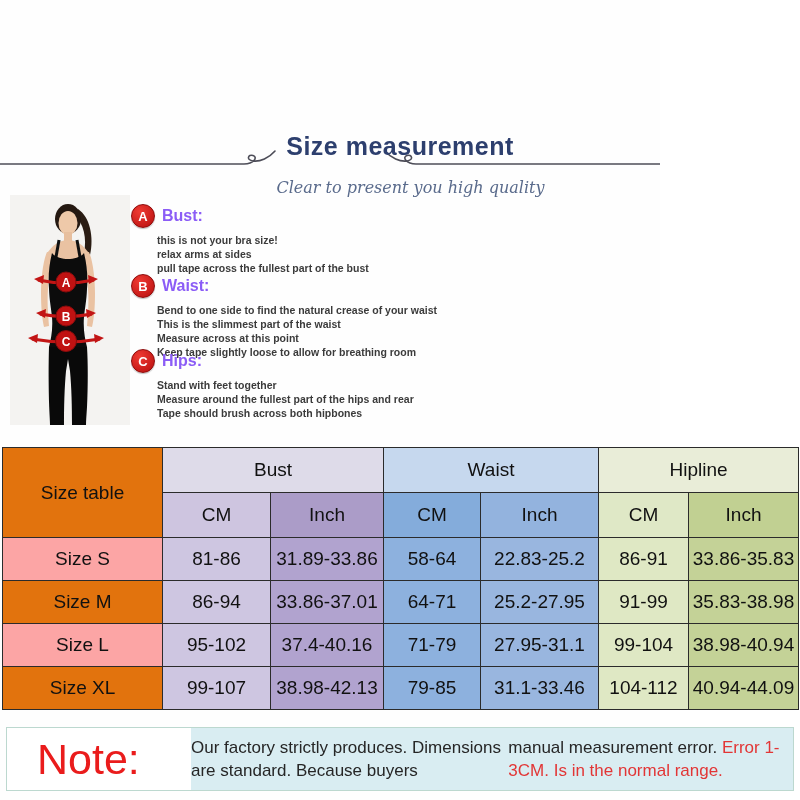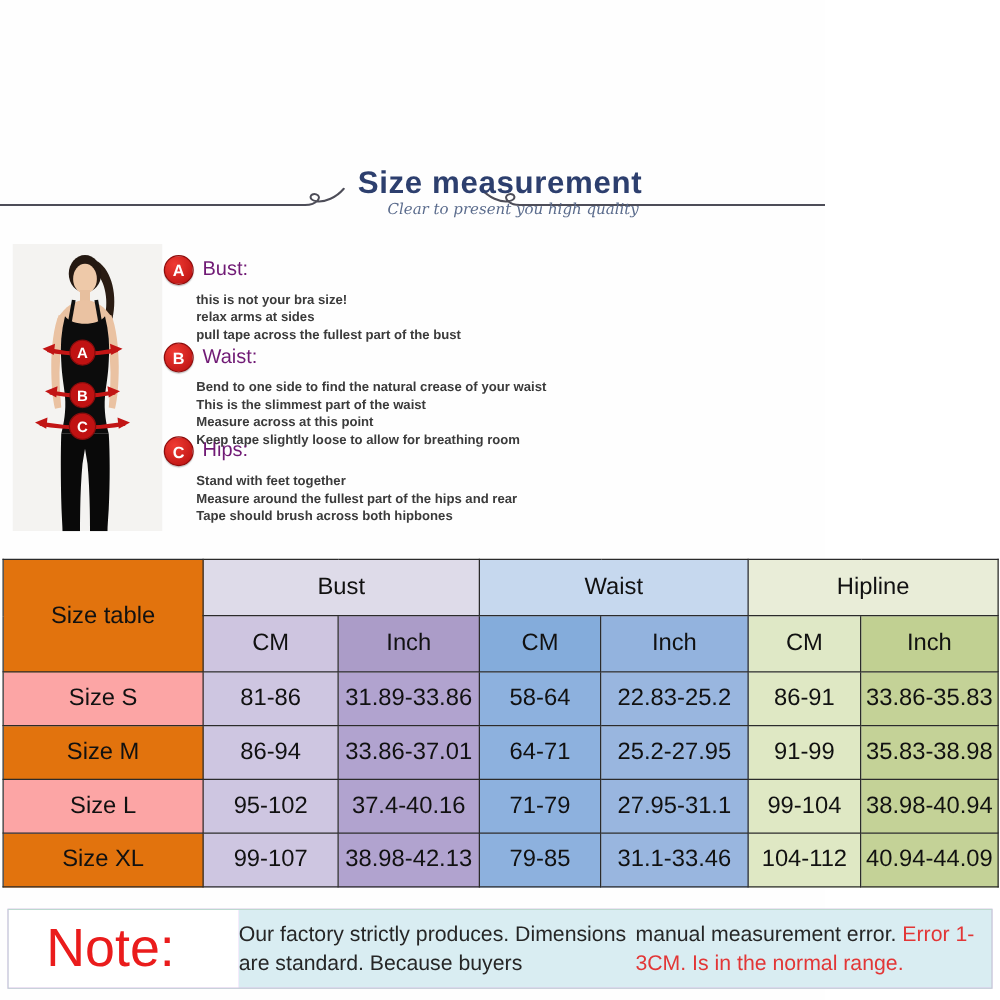--- a/index.html
+++ b/index.html
@@ -2,53 +2,53 @@
 <html><head>
 <meta charset="utf-8">
 <style>
   html,body{margin:0;padding:0;}
   body{width:800px;height:800px;background:#ffffff;font-family:"Liberation Sans",sans-serif;position:relative;overflow:hidden;}
   .page{position:absolute;inset:0;width:660px;height:800px;background:#fefefe;}
 
   
   .title-block{position:absolute;top:133px;left:0;width:800px;text-align:center;}
   .title{font-size:25px;font-weight:600;color:#2d3f6e;letter-spacing:.5px;line-height:26px;}
-  .subtitle{font-family:"DejaVu Serif",serif;font-style:italic;font-size:12px;color:#5a6b8c;margin-top:1px;padding-left:21px;}
+  .subtitle{font-family:"DejaVu Serif",serif;font-style:italic;font-size:16px;color:#5a6b8c;margin-top:19px;padding-left:21px;}
   .flourish{position:absolute;top:147px;width:300px;height:26px;}
   .flourish.left{left:0;}
   .flourish.right{right:0;transform:scaleX(-1);}
 
   
   .model{position:absolute;left:10px;top:195px;width:120px;height:230px;}
 
   
   .guide-section{position:absolute;left:131px;width:440px;}
   .sec-a{top:204px;} .sec-b{top:274px;} .sec-c{top:349px;}
   .sec-head{display:flex;align-items:center;gap:7px;}
   .marker-circle{width:22px;height:22px;border-radius:50%;background:radial-gradient(circle at 35% 30%, #ef3b33, #b70e0e);border:1px solid #8e0c0c;color:#fff;font-size:13px;font-weight:bold;display:flex;align-items:center;justify-content:center;box-shadow:0 1px 1px rgba(0,0,0,.25);}
-  .sec-label{font-size:16px;font-weight:normal;color:#701a75;}
+  .sec-label{font-size:16px;font-weight:bold;color:#8b5cf6;}
   .sec-lines{margin:5px 0 0 26px;font-size:10.5px;line-height:14px;color:#3b3b3b;font-weight:bold;}
 
   
   .size-table{position:absolute;left:2px;top:447px;width:796px;border-collapse:collapse;table-layout:fixed;}
   .size-table td{border:1px solid #2b2b2b;text-align:center;vertical-align:middle;color:#111;font-size:19px;padding:0;}
   .size-table tr.hrow td{height:44px;}
   .size-table tr.drow td{height:42px;}
   .c-corner{background:#e2730d;font-size:20px;}
   .g-bust{background:#dedbe9;} .u-bust-cm{background:#cec5e0;} .u-bust-in{background:#ab9cc8;}
   .g-waist{background:#c6d8ee;} .u-waist-cm{background:#84acdb;} .u-waist-in{background:#93b3de;}
   .g-hip{background:#e9edd8;} .u-hip-cm{background:#dfe8c6;} .u-hip-in{background:#c1d092;}
   .lbl-light{background:#fca5a5;font-size:20px;}
   .lbl-dark{background:#e2730d;font-size:20px;}
   .d-bust-cm{background:#cec6e1;} .d-bust-in{background:#b1a3cf;}
   .d-waist-cm{background:#8db1de;} .d-waist-in{background:#99b6df;}
   .d-hip-cm{background:#dfe8c4;} .d-hip-in{background:#c4d297;}
 
   
-  .note{position:absolute;left:6px;top:727px;width:786px;height:62px;display:flex;border:1px solid #bcd8cf;background:#f0abfc;}
+  .note{position:absolute;left:6px;top:727px;width:786px;height:62px;display:flex;border:1px solid #bcd8cf;background:#4d7c0f;}
   .note-left{width:184px;display:flex;align-items:center;background:#ffffff;}
   .note-label{color:#ea1c1c;font-size:43px;line-height:43px;padding-left:30px;}
   .note-right{flex:1;background:#d9edf2;display:flex;flex-direction:row;align-items:center;justify-content:center;font-size:17px;line-height:23px;color:#262626;}
   .note-red{color:#e23636;}
 </style>
 </head>
 <body>
 
 <div class="page">
 

